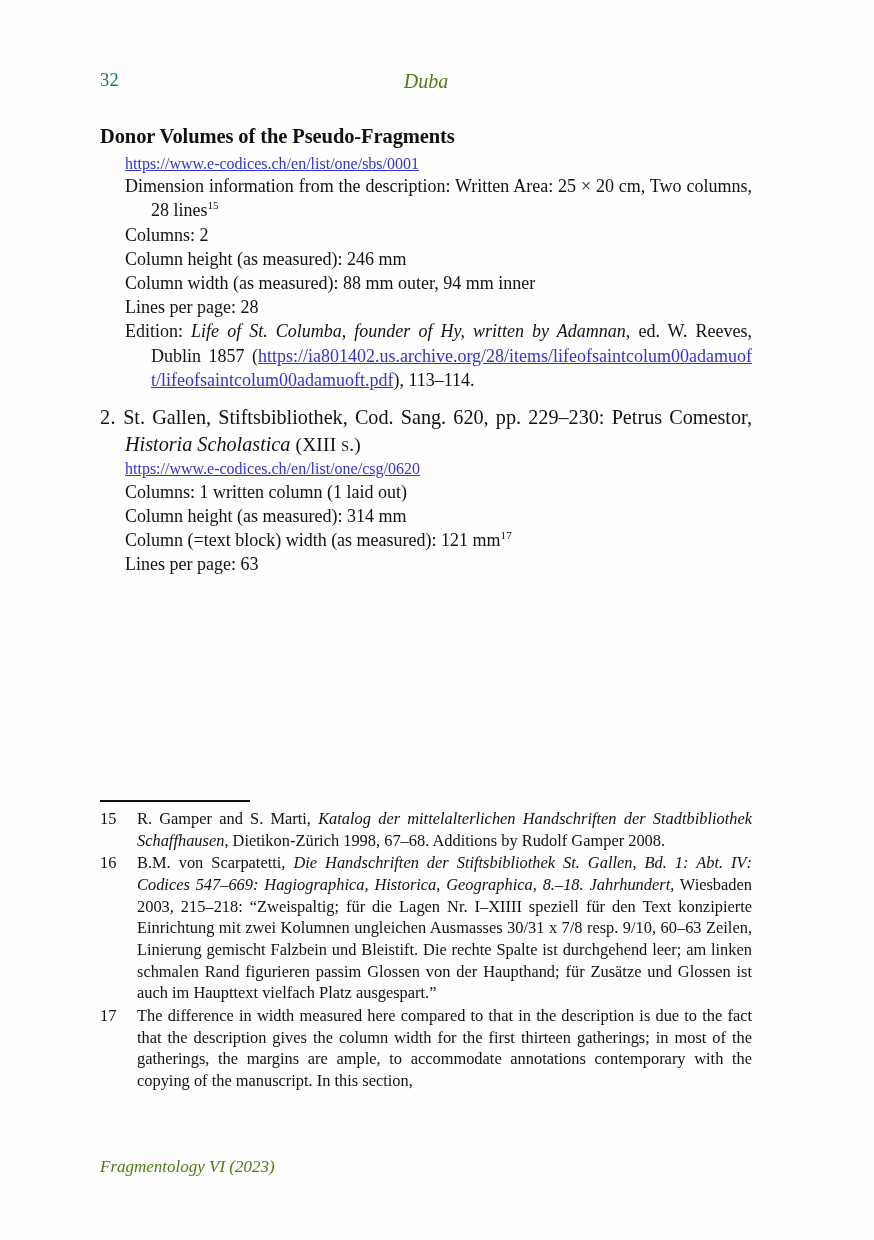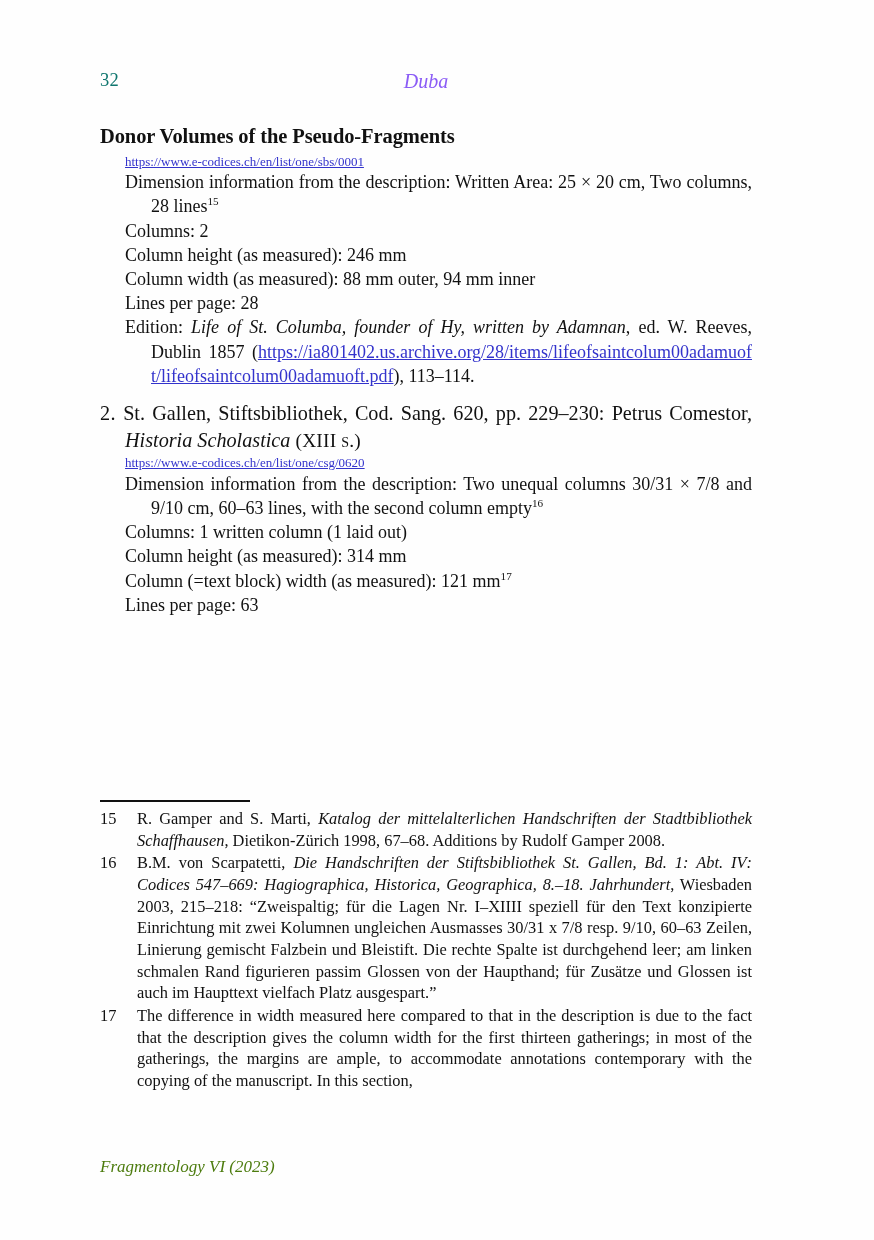--- a/index.html
+++ b/index.html
@@ -40,21 +40,21 @@
     color: #0f766e;
   }
   .runhead-title {
     position: absolute;
     left: 0;
     top: 0;
     width: 652px;
     text-align: center;
     font-style: italic;
     font-size: 20px;
-    color: #8b5cf6;
+    color: #4d7c0f;
   }
 
   
   .body-block {
     position: absolute;
     left: 100px;
     top: 124px;
     width: 652px;
   }
   h2.section-title {
@@ -76,21 +76,21 @@
     line-height: 1.345;
     text-align: justify;
     text-justify: inter-word;
     padding-left: 25px;
     text-indent: -25px;
     margin: 0;
   }
   .entry-head .num { letter-spacing: .4px; }
 
   .url-line {
-    font-size: 13px;
+    font-size: 16px;
     line-height: 1.345;
     margin: 0;
     padding-left: 25px;
   }
 
   .detail {
     font-size: 18px;
     line-height: 1.345;
     margin: 0;
     padding-left: 25px;
@@ -194,21 +194,20 @@
       <p class="detail">Lines per page: 28</p>
 
       <p class="detail edition"><span>Edition:</span> <i>Life of St. Columba, founder of Hy, written by Adamnan</i><span>, ed. W. Reeves, Dublin 1857 (</span><a class="lnk" href="#">https://ia801402.us.archive.org/28/items/lifeofsaintcolum00adamuoft/lifeofsaintcolum00adamuoft.pdf</a><span>), 113–114.</span></p>
     </div>
 
     <div class="entry">
       <p class="entry-head"><span class="num">2.</span> <span>St. Gallen, Stiftsbibliothek, Cod. Sang. 620, pp. 229–230: Petrus Comestor,</span> <i>Historia Scholastica</i> <span class="sc">(XIII s.)</span></p>
 
       <p class="url-line"><a class="lnk" href="#">https://www.e-codices.ch/en/list/one/csg/0620</a></p>
 
-      <p class="detail wrap"><span>Dimension information from the description: Two unequal columns 30/31 × 7/8 and 9/10 cm, 60–63 lines, with the second column empty</span><sup>16</sup></p>
 
       <p class="detail">Columns: 1 written column (1 laid out)</p>
       <p class="detail">Column height (as measured): 314 mm</p>
       <p class="detail"><span>Column (=text block) width (as measured): 121 mm</span><sup>17</sup></p>
       <p class="detail">Lines per page: 63</p>
     </div>
 
   </div>
 
   <div class="fn-rule"></div>

